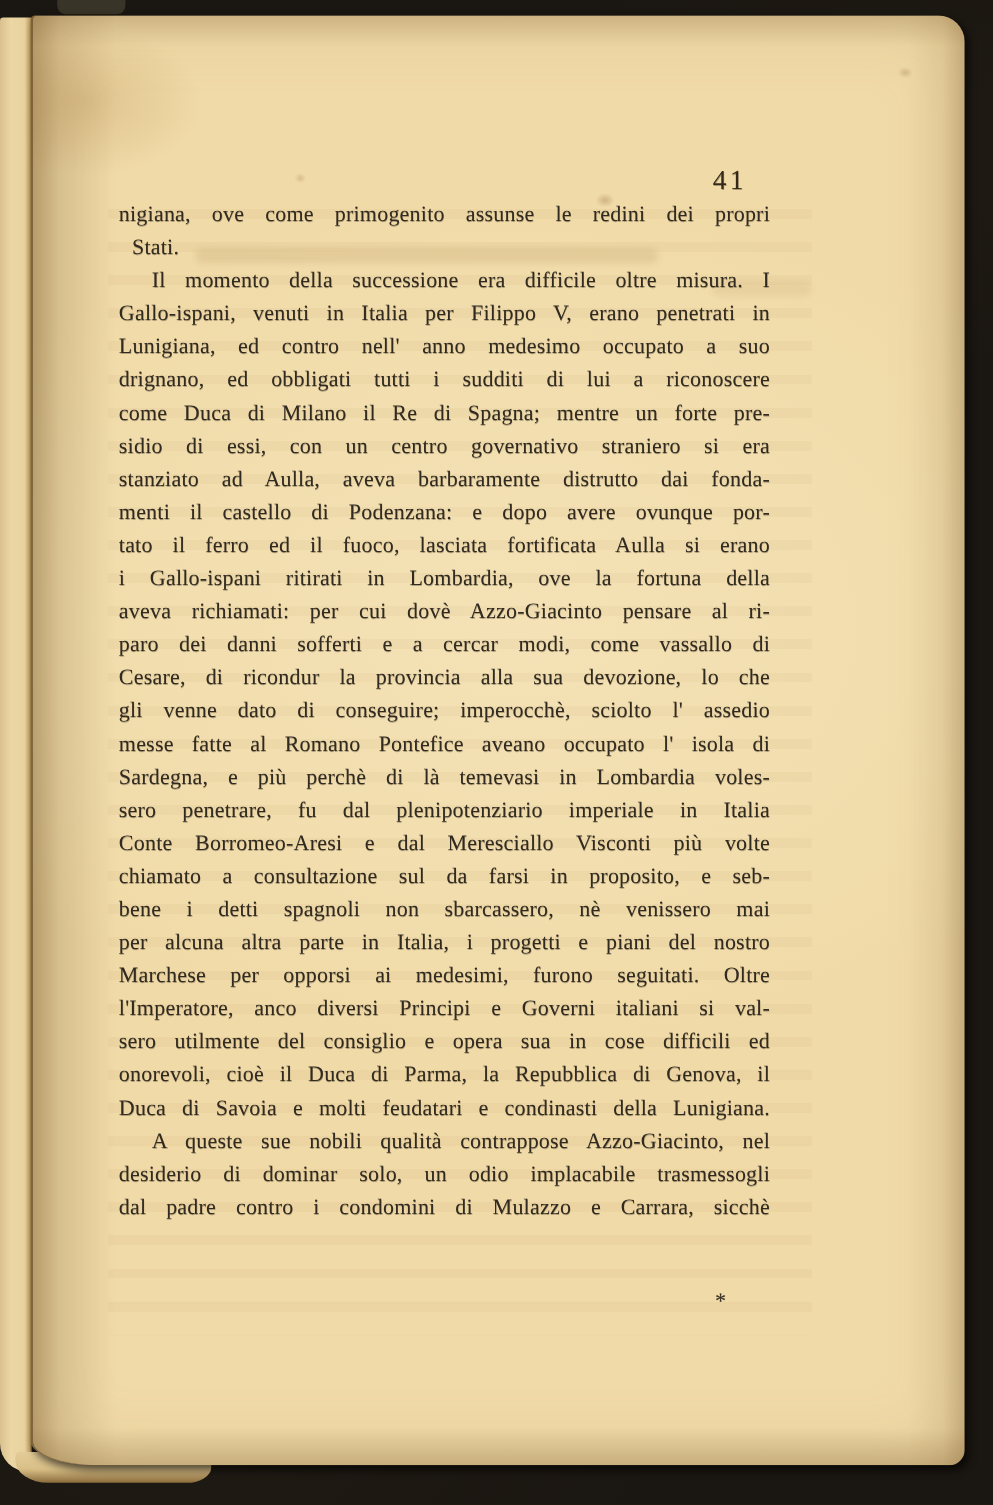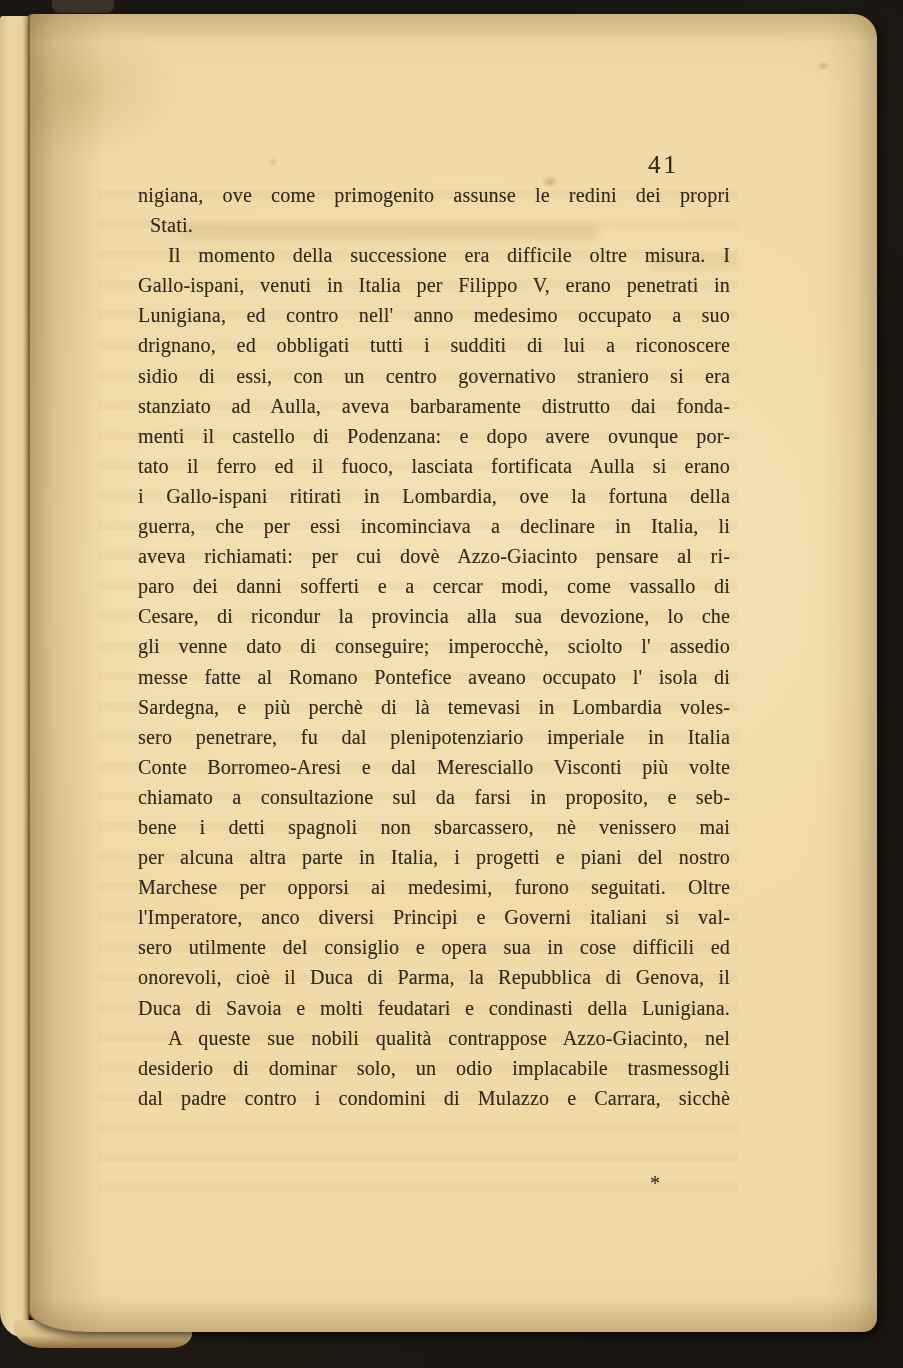--- a/index.html
+++ b/index.html
@@ -62,21 +62,21 @@
     filter:blur(3px);border-radius:6px;pointer-events:none;
   }
   .bleed.b1{left:150px;top:212px;width:420px;height:13px;}
   .bleed.b2{left:620px;top:243px;width:90px;height:12px;opacity:.7;}
   .page-number{
     position:absolute;left:620px;top:137px;width:72px;
     font-size:25px;letter-spacing:3px;color:#35291b;
     text-shadow:.3px .4px .6px rgba(60,45,25,.4);
   }
   .text-block{
-    position:absolute;left:110px;top:166px;width:592px;
+    position:absolute;left:80px;top:166px;width:592px;
     font-size:20px;line-height:30.1px;color:#302a20;
     letter-spacing:.2px;word-spacing:2.5px;
     text-shadow:.3px .4px .5px rgba(60,45,25,.35);
   }
   .para{margin:0;}
   .line{
     height:30.1px;overflow:hidden;
     text-align:justify;text-align-last:justify;
   }
   .line.short{text-align-last:left;margin-left:12px;}
@@ -105,26 +105,26 @@
     <div class="text-block">
         <div class="para">
           <div class="line">nigiana, ove come primogenito assunse le redini dei propri</div>
           <div class="line short">Stati.</div>
         </div>
         <div class="para">
           <div class="line indent">Il momento della successione era difficile oltre misura. I</div>
           <div class="line">Gallo-ispani, venuti in Italia per Filippo V, erano penetrati in</div>
           <div class="line">Lunigiana, ed contro nell' anno medesimo occupato a suo</div>
           <div class="line">drignano, ed obbligati tutti i sudditi di lui a riconoscere</div>
+          <div class="line">come Duca di Milano il Re di Spagna; mentre un forte pre-</div>
           <div class="line">sidio di essi, con un centro governativo straniero si era</div>
           <div class="line">stanziato ad Aulla, aveva barbaramente distrutto dai fonda-</div>
           <div class="line">menti il castello di Podenzana: e dopo avere ovunque por-</div>
           <div class="line">tato il ferro ed il fuoco, lasciata fortificata Aulla si erano</div>
           <div class="line">i Gallo-ispani ritirati in Lombardia, ove la fortuna della</div>
-          <div class="line">guerra, che per essi incominciava a declinare in Italia, li</div>
           <div class="line">aveva richiamati: per cui dovè Azzo-Giacinto pensare al ri-</div>
           <div class="line">paro dei danni sofferti e a cercar modi, come vassallo di</div>
           <div class="line">Cesare, di ricondur la provincia alla sua devozione, lo che</div>
           <div class="line">gli venne dato di conseguire; imperocchè, sciolto l' assedio</div>
           <div class="line">messe fatte al Romano Pontefice aveano occupato l' isola di</div>
           <div class="line">Sardegna, e più perchè di là temevasi in Lombardia voles-</div>
           <div class="line">sero penetrare, fu dal plenipotenziario imperiale in Italia</div>
           <div class="line">Conte Borromeo-Aresi e dal Meresciallo Visconti più volte</div>
           <div class="line">chiamato a consultazione sul da farsi in proposito, e seb-</div>
           <div class="line">bene i detti spagnoli non sbarcassero, nè venissero mai</div>

